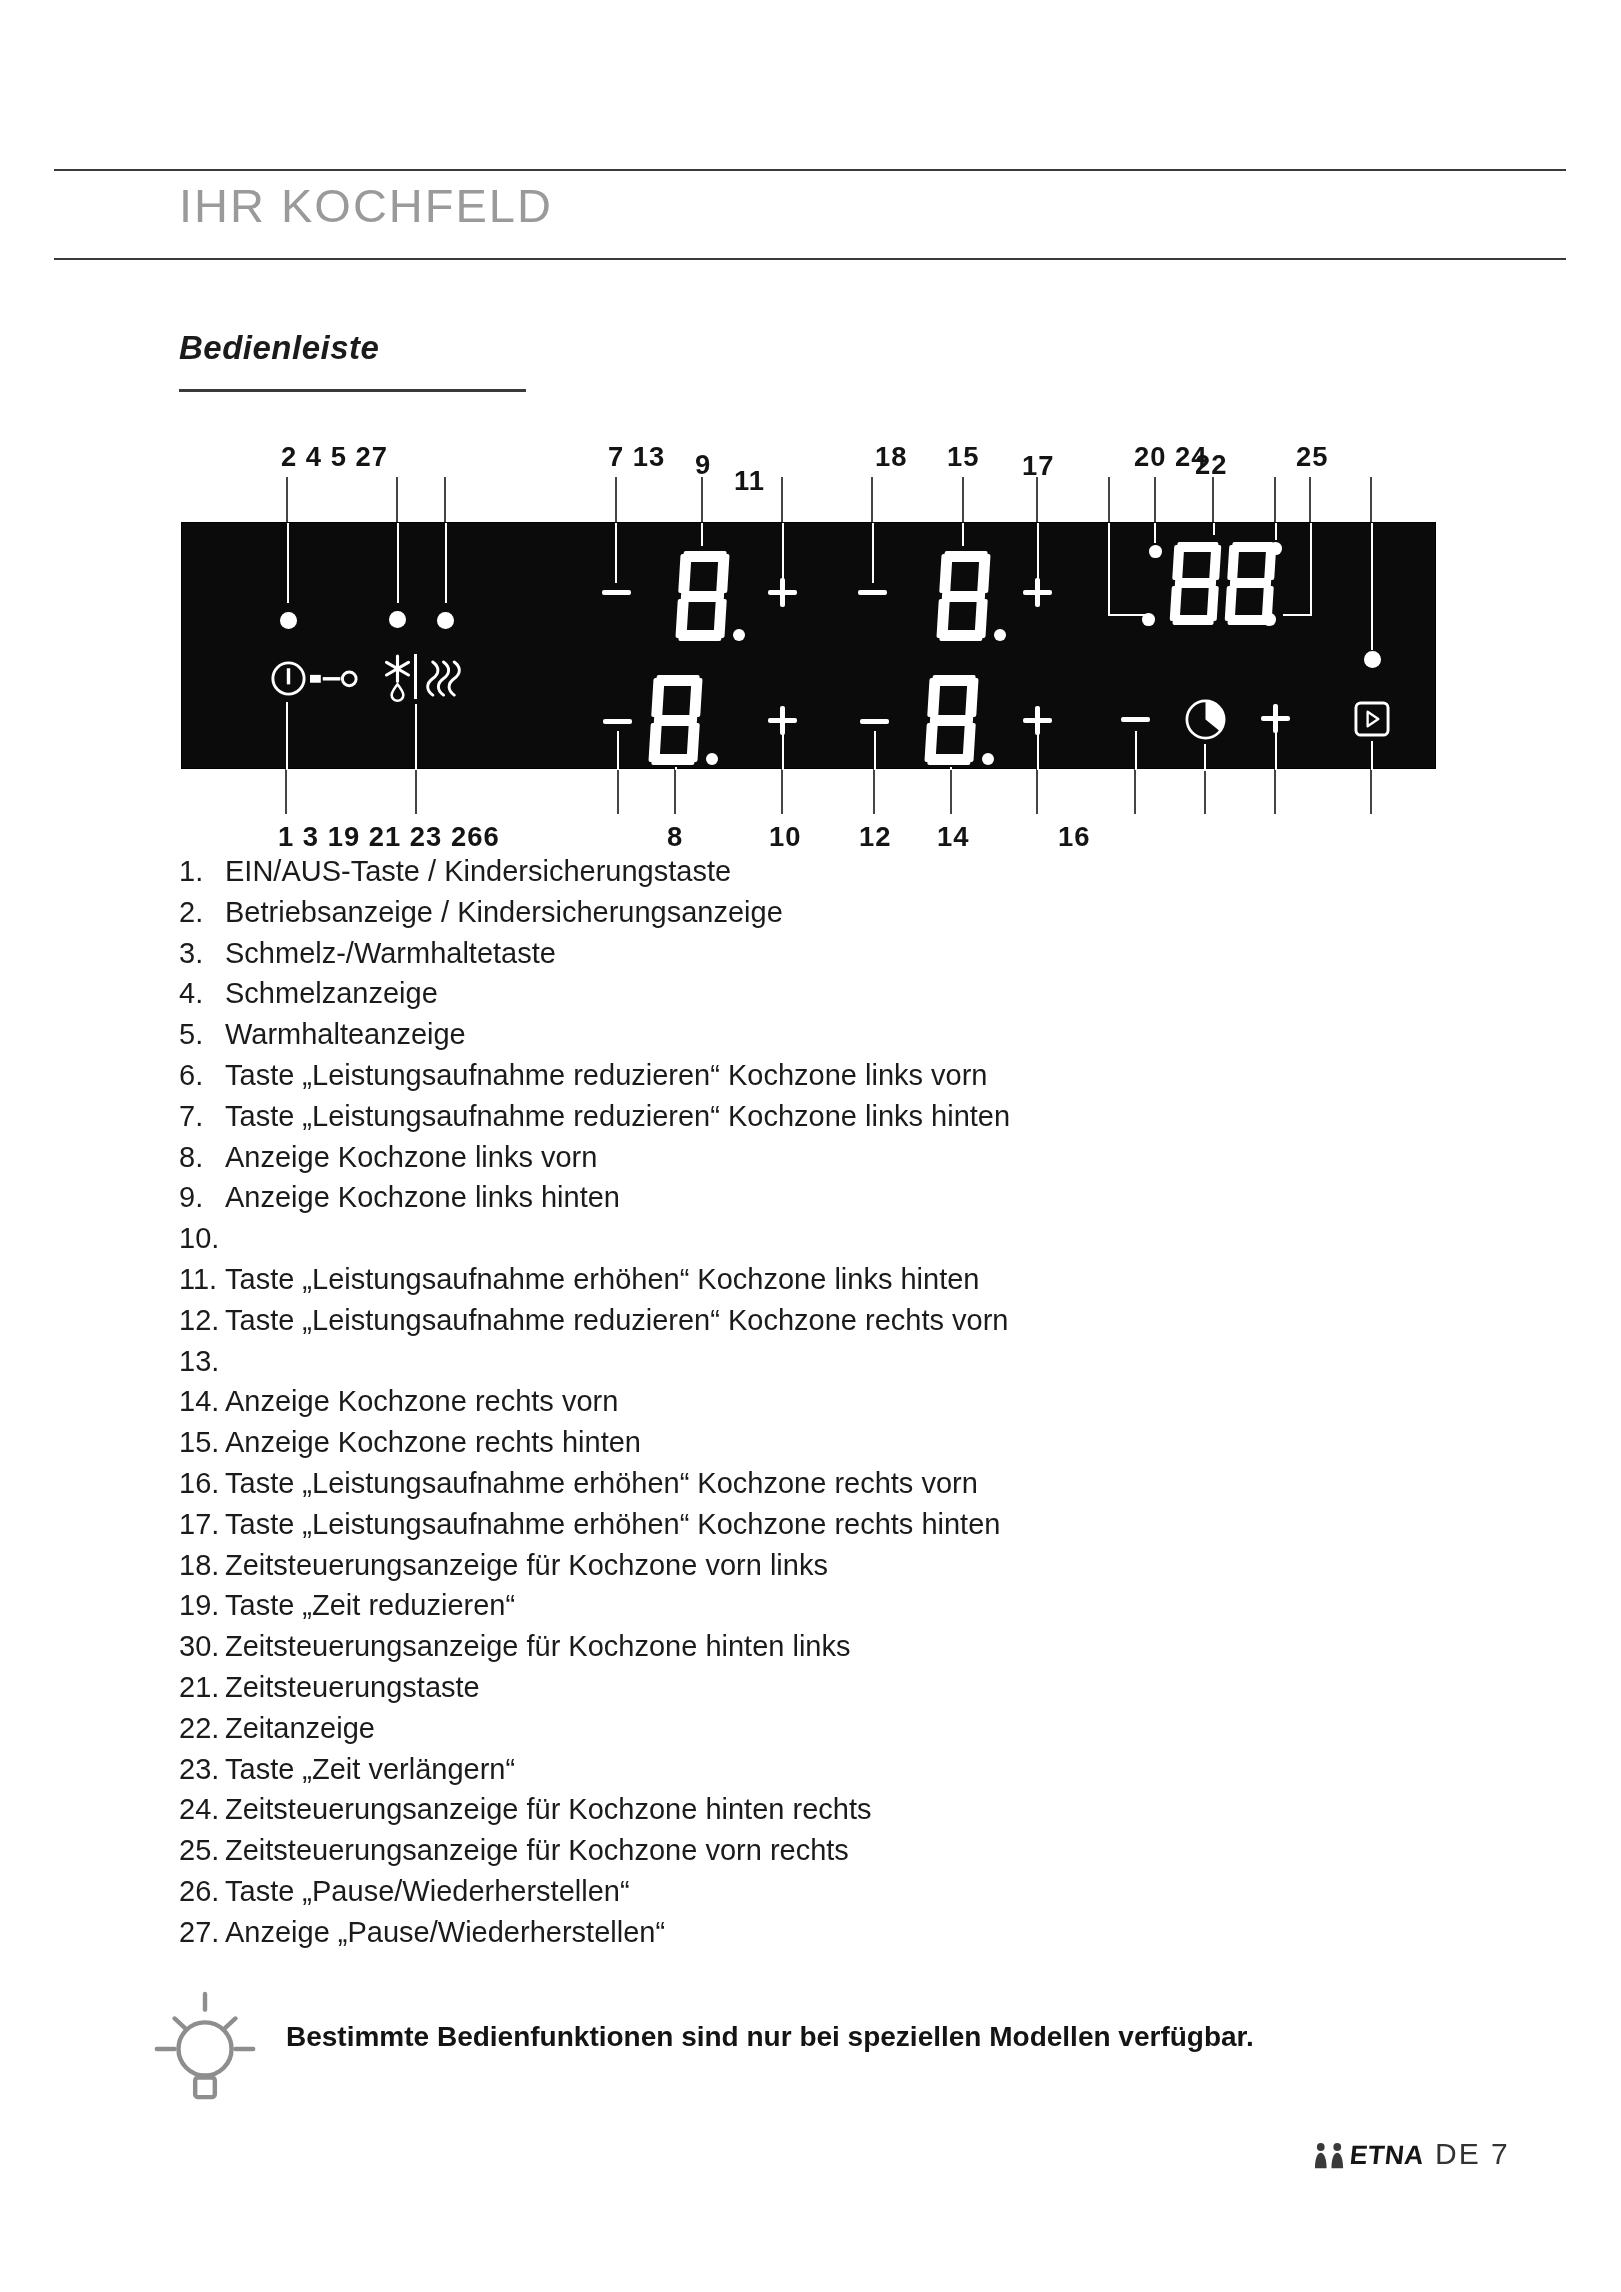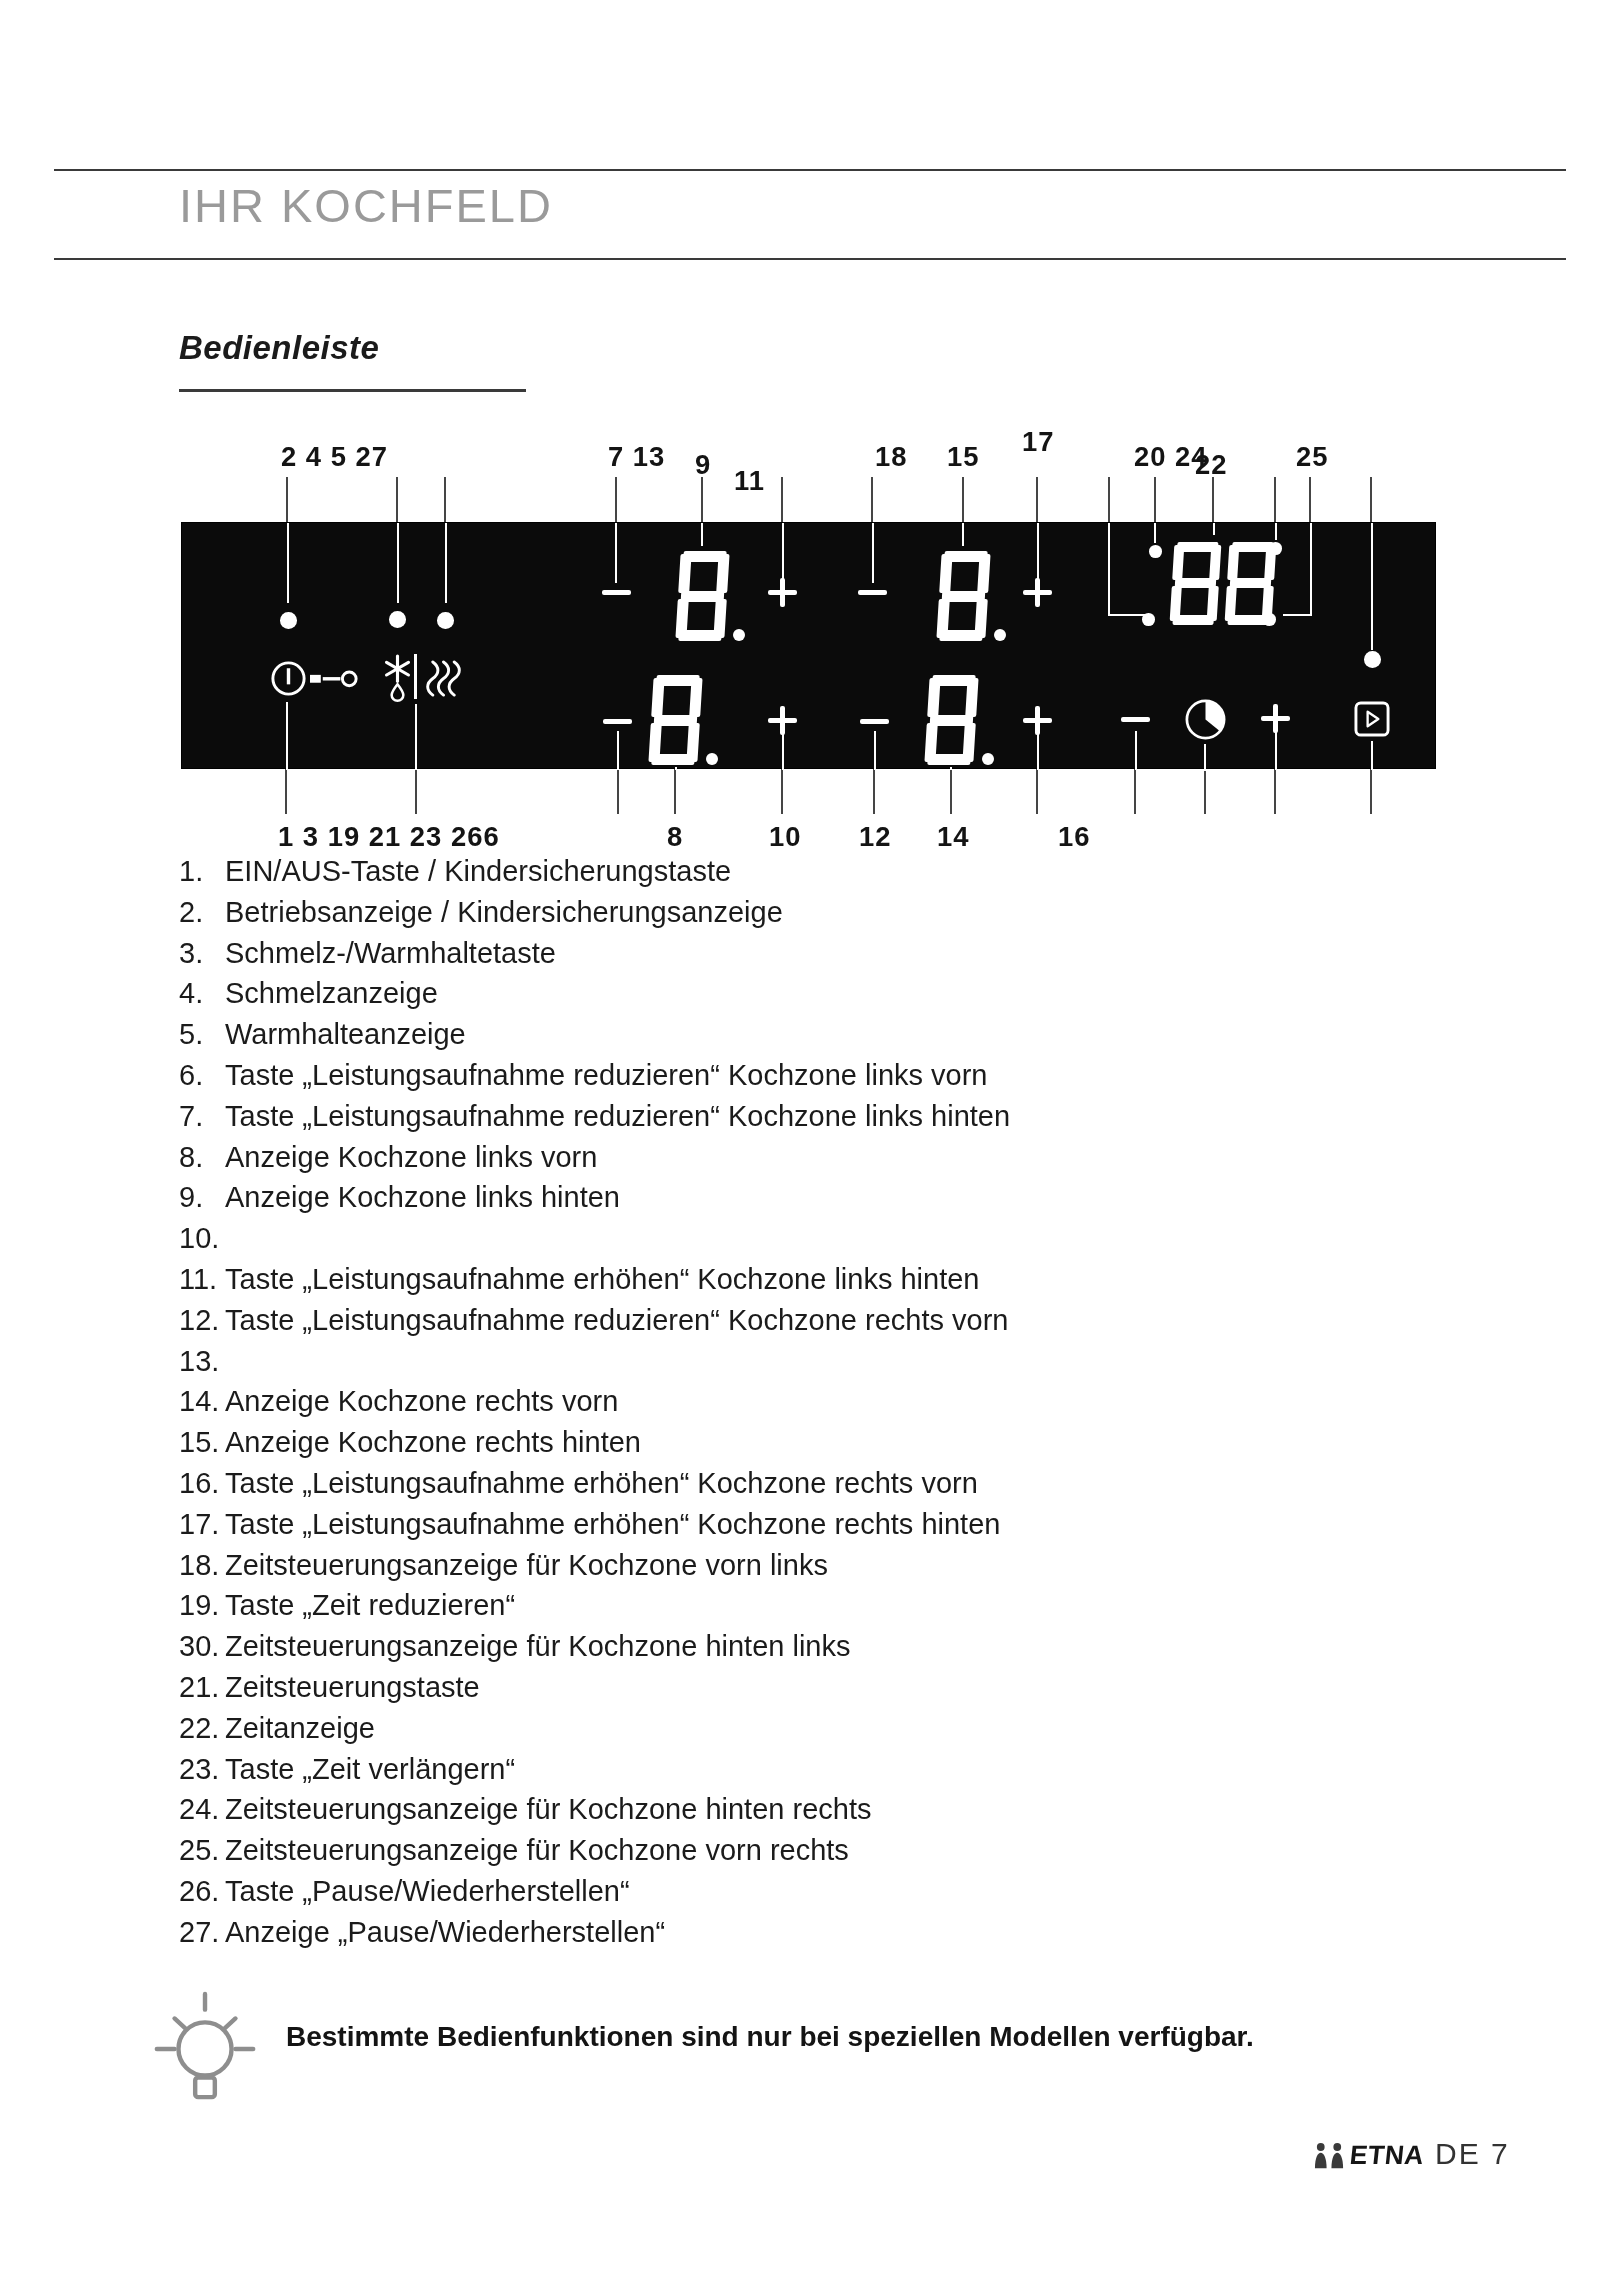--- a/index.html
+++ b/index.html
@@ -50,21 +50,21 @@
   <div class="section-title">Bedienleiste</div>
   <div class="section-underline"></div>
 
   <div class="diagram-layer">
       <div class="callout" style="left: 281px; top: 441px;">2 4 5 27</div>
       <div class="callout" style="left: 608px; top: 441px; text-align: right;">7 13</div>
       <div class="callout" style="left: 695px; top: 449px;">9</div>
       <div class="callout" style="left: 734px; top: 441px; margin-top: 24px;">11</div>
       <div class="callout" style="left: 875px; top: 441px;">18</div>
       <div class="callout" style="left: 947px; top: 441px;">15</div>
-      <div class="callout" style="left: 1022px; top: 426px;">17</div>
+      <div class="callout" style="left: 1022px; top: 450px;">17</div>
       <div class="callout" style="left: 1134px; top: 441px;">20 24</div>
       <div class="callout" style="left: 1195px; top: 449px;">22</div>
       <div class="callout" style="left: 1296px; top: 441px;">25</div>
       <div class="callout" style="left: 278px; top: 821px;">1 3 19 21 23 266</div>
       <div class="callout" style="left: 667px; top: 821px;">8</div>
       <div class="callout" style="left: 769px; top: 821px;">10</div>
       <div class="callout" style="left: 859px; top: 821px;">12</div>
       <div class="callout" style="left: 937px; top: 821px;">14</div>
       <div class="callout" style="left: 1022px; top: 821px; margin-left: 36px;">16</div>
       <div class="lead" style="left: 286px; top: 477px; height: 45px;"></div>

